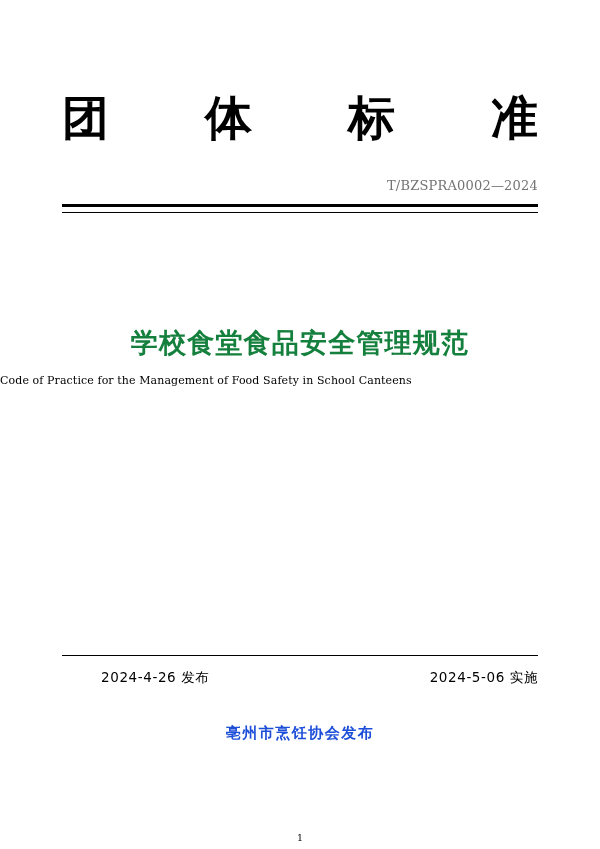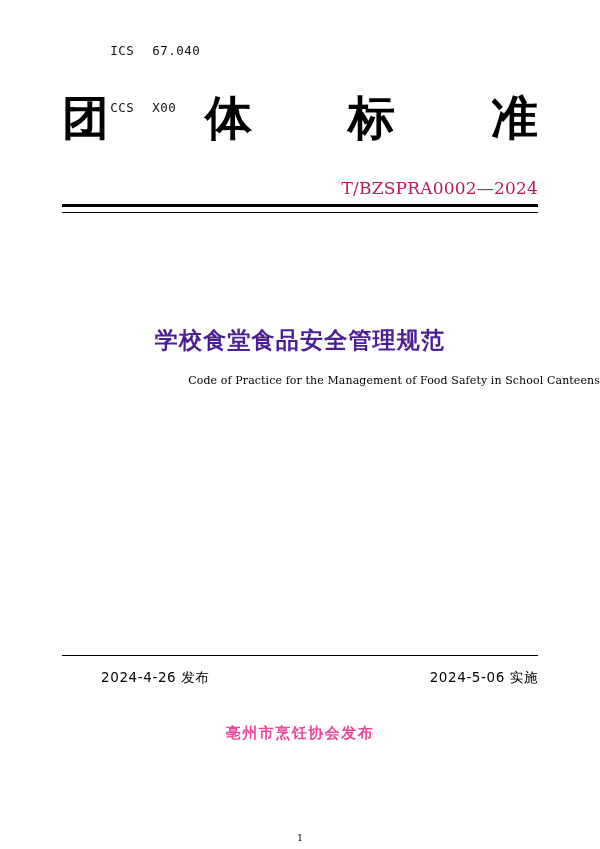--- a/index.html
+++ b/index.html
@@ -54,23 +54,23 @@
     line-height: 56px;
     color: #000;
   }
   .biaoti span { display: block; }
   
   .std-number {
     position: absolute;
     right: 62px;
     top: 178px;
     font-family: "DejaVu Serif", serif;
-    font-size: 17px;
+    font-size: 13px;
     letter-spacing: 0.2px;
-    color: #be185d;
+    color: #737373;
   }
   
   .rule-top {
     position: absolute;
     left: 62px;
     top: 204px;
     width: 476px;
     height: 2.5px;
     background: #000;
   }
@@ -92,30 +92,30 @@
   }
   
   .doc-title-cn {
     position: absolute;
     left: 0;
     top: 325px;
     width: 600px;
     text-align: center;
     font-family: "DejaVu Sans", sans-serif;
     font-weight: bold;
-    font-size: 23px;
+    font-size: 27px;
     letter-spacing: 1.2px;
-    color: #4c1d95;
+    color: #15803d;
   }
   .doc-title-en {
     position: absolute;
     left: 0;
     top: 374px;
     width: 600px;
-    text-align: right;
+    text-align: left;
     font-family: "DejaVu Serif", serif;
     font-size: 11px;
     letter-spacing: 0.1px;
     color: #000;
   }
   
   .date-issue {
     position: absolute;
     left: 62px;
     top: 669px;
@@ -139,47 +139,39 @@
   .publisher {
     position: absolute;
     left: 0;
     top: 724px;
     width: 600px;
     text-align: center;
     font-family: "DejaVu Sans", sans-serif;
     font-weight: bold;
     font-size: 15px;
     letter-spacing: 1.5px;
-    color: #ec4899;
+    color: #1d4ed8;
   }
   
   .page-number {
     position: absolute;
     left: 0;
     top: 832px;
     width: 600px;
     text-align: center;
     font-family: "DejaVu Serif", serif;
     font-size: 9.5px;
     color: #000;
   }
 </style>
 </head>
 <body>
 
 <div class="page">
 
-  <div class="codes">
-    <div class="code-row">
-      <span class="code-label">ICS</span><span>67.040</span>
-    </div>
-    <div class="code-row">
-      <span class="code-label">CCS</span><span>X00</span>
-    </div>
-  </div>
 
   <div class="biaoti">
     <span>团</span>
     <span>体</span>
     <span>标</span>
     <span>准</span>
   </div>
 
   <div class="std-number">T/BZSPRA0002—2024</div>
 

